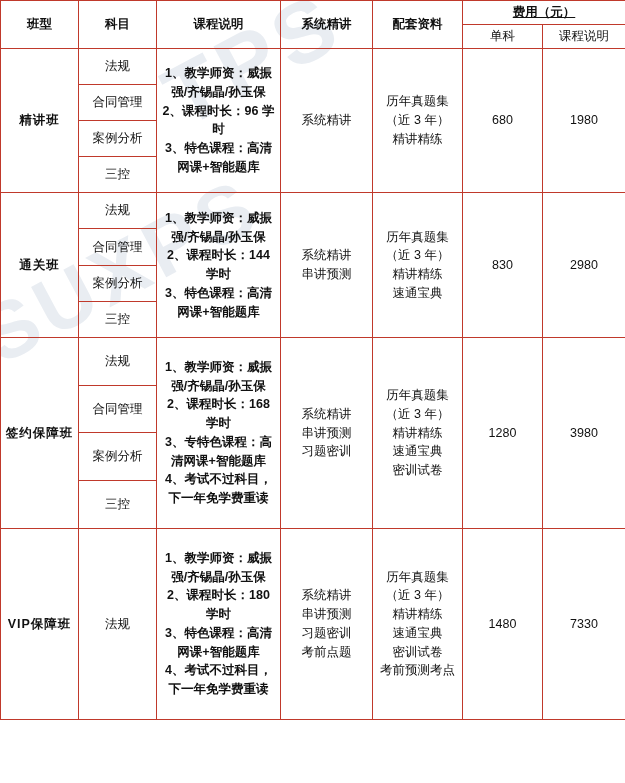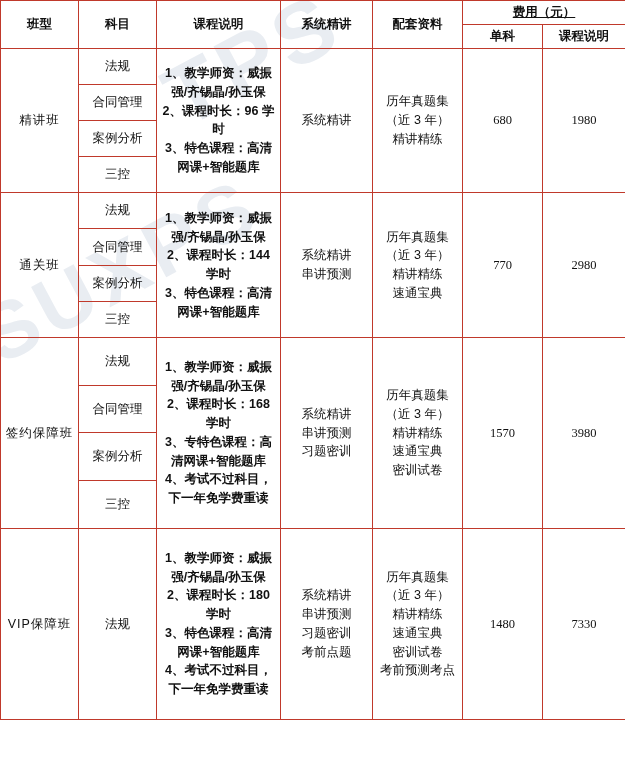--- a/index.html
+++ b/index.html
@@ -57,25 +57,25 @@
     font-weight: bold;
     font-size: 15px;
     color: #111;
   }
   .hdr-fee {
     font-weight: bold;
     font-size: 15px;
     text-decoration: underline;
   }
   .hdr-sub {
-    font-weight: bold;
+    font-weight: normal;
     font-size: 12.5px;
   }
   .classname {
-    font-weight: normal;
+    font-weight: bold;
     font-size: 17px;
     color: #d8232a;
     line-height: 1.5;
     letter-spacing: 1px;
     margin-left: 17px;
   }
   .subject {
     font-size: 12.5px;
     color: #111;
   }
@@ -88,21 +88,20 @@
     font-weight: bold;
   }
   .module, .materials {
     font-size: 12.5px;
     line-height: 1.62;
     color: #111;
   }
   .fee {
     font-size: 13px;
     color: #111;
-    font-family: Liberation Serif, serif;
   }
   .col-a { width: 78px; }
   .col-b { width: 78px; }
   .col-c { width: 124px; }
   .col-d { width: 92px; }
   .col-e { width: 90px; }
   .col-f { width: 80px; }
   .col-g { width: 83px; }
 </style>
 </head>
@@ -165,21 +164,21 @@
       <td class="classname" rowspan="4">通关班</td>
       <td class="subject">法规</td>
       <td class="desc" rowspan="4" style="white-space: pre-line;">1、教学师资：威振强/齐锡晶/孙玉保
 2、课程时长：144 学时
 3、特色课程：高清网课+智能题库</td>
       <td class="module" rowspan="4" style="white-space: pre-line;">系统精讲
 串讲预测</td>
       <td class="materials" rowspan="4" style="white-space: pre-line;">历年真题集（近 3 年）
 精讲精练
 速通宝典</td>
-      <td class="fee" rowspan="4">770</td>
+      <td class="fee" rowspan="4">830</td>
       <td class="fee" rowspan="4">2980</td>
     </tr>
     <tr>
       <td class="subject">合同管理</td>
     </tr>
     <tr>
       <td class="subject">案例分析</td>
     </tr>
     <tr>
       <td class="subject">三控</td>
@@ -192,21 +191,21 @@
 2、课程时长：168 学时
 3、专特色课程：高清网课+智能题库
 4、考试不过科目，下一年免学费重读</td>
       <td class="module" rowspan="4" style="white-space: pre-line;">系统精讲
 串讲预测
 习题密训</td>
       <td class="materials" rowspan="4" style="white-space: pre-line;">历年真题集（近 3 年）
 精讲精练
 速通宝典
 密训试卷</td>
-      <td class="fee" rowspan="4">1570</td>
+      <td class="fee" rowspan="4">1280</td>
       <td class="fee" rowspan="4">3980</td>
     </tr>
     <tr>
       <td class="subject">合同管理</td>
     </tr>
     <tr>
       <td class="subject">案例分析</td>
     </tr>
     <tr>
       <td class="subject">三控</td>

